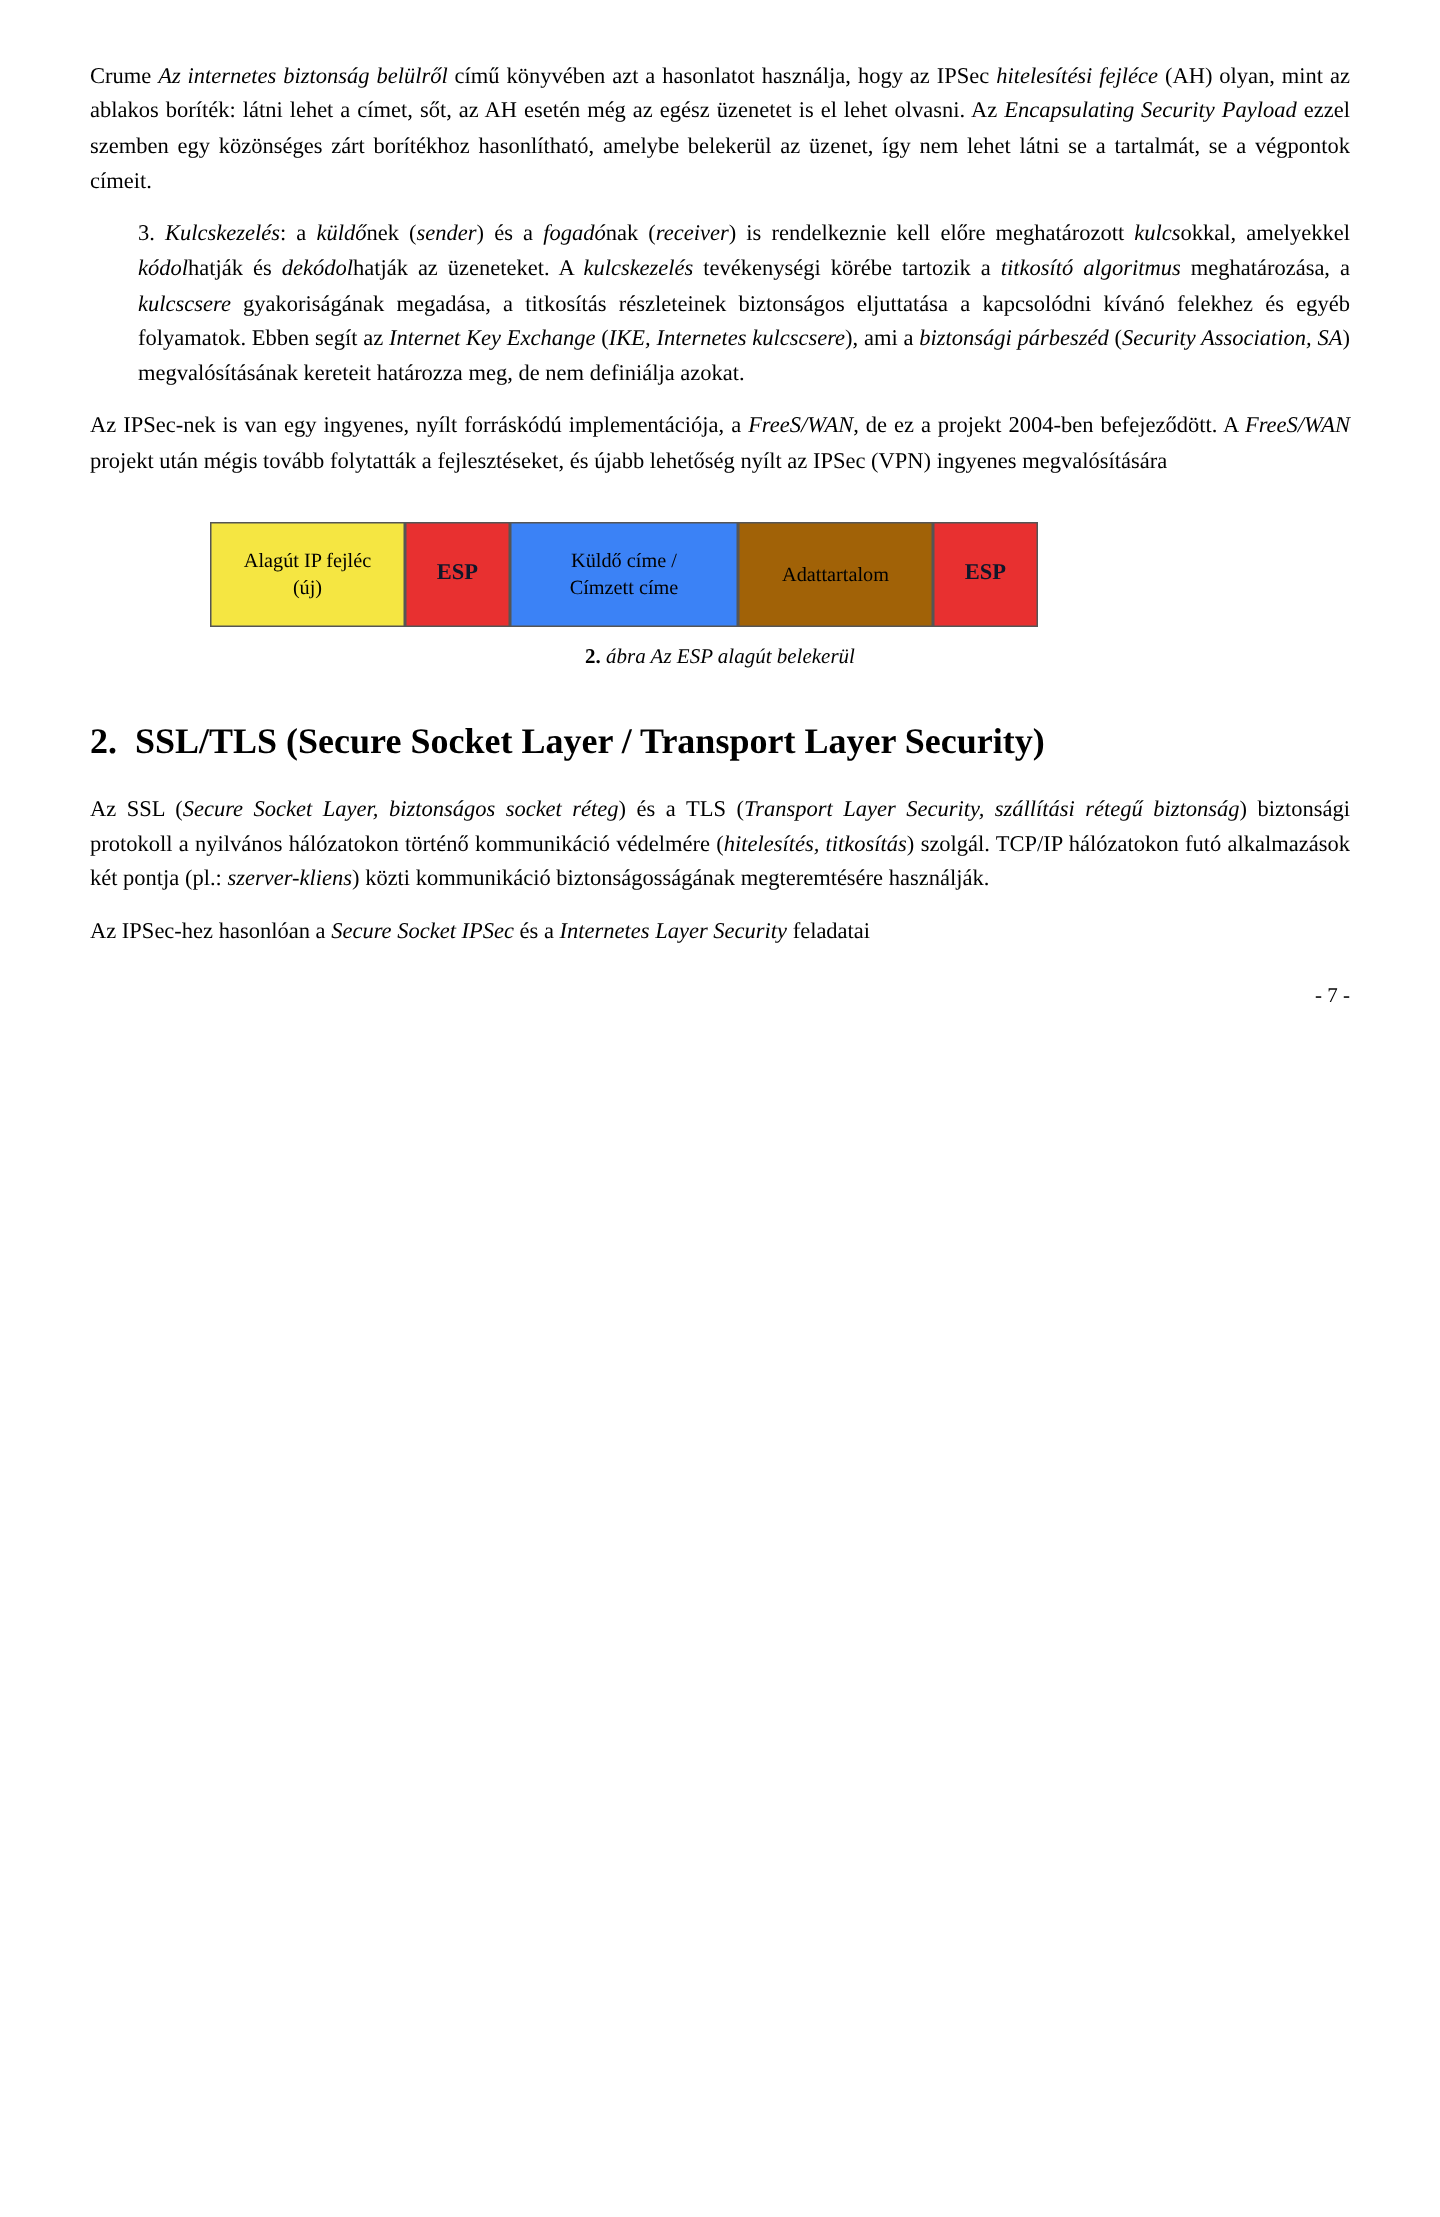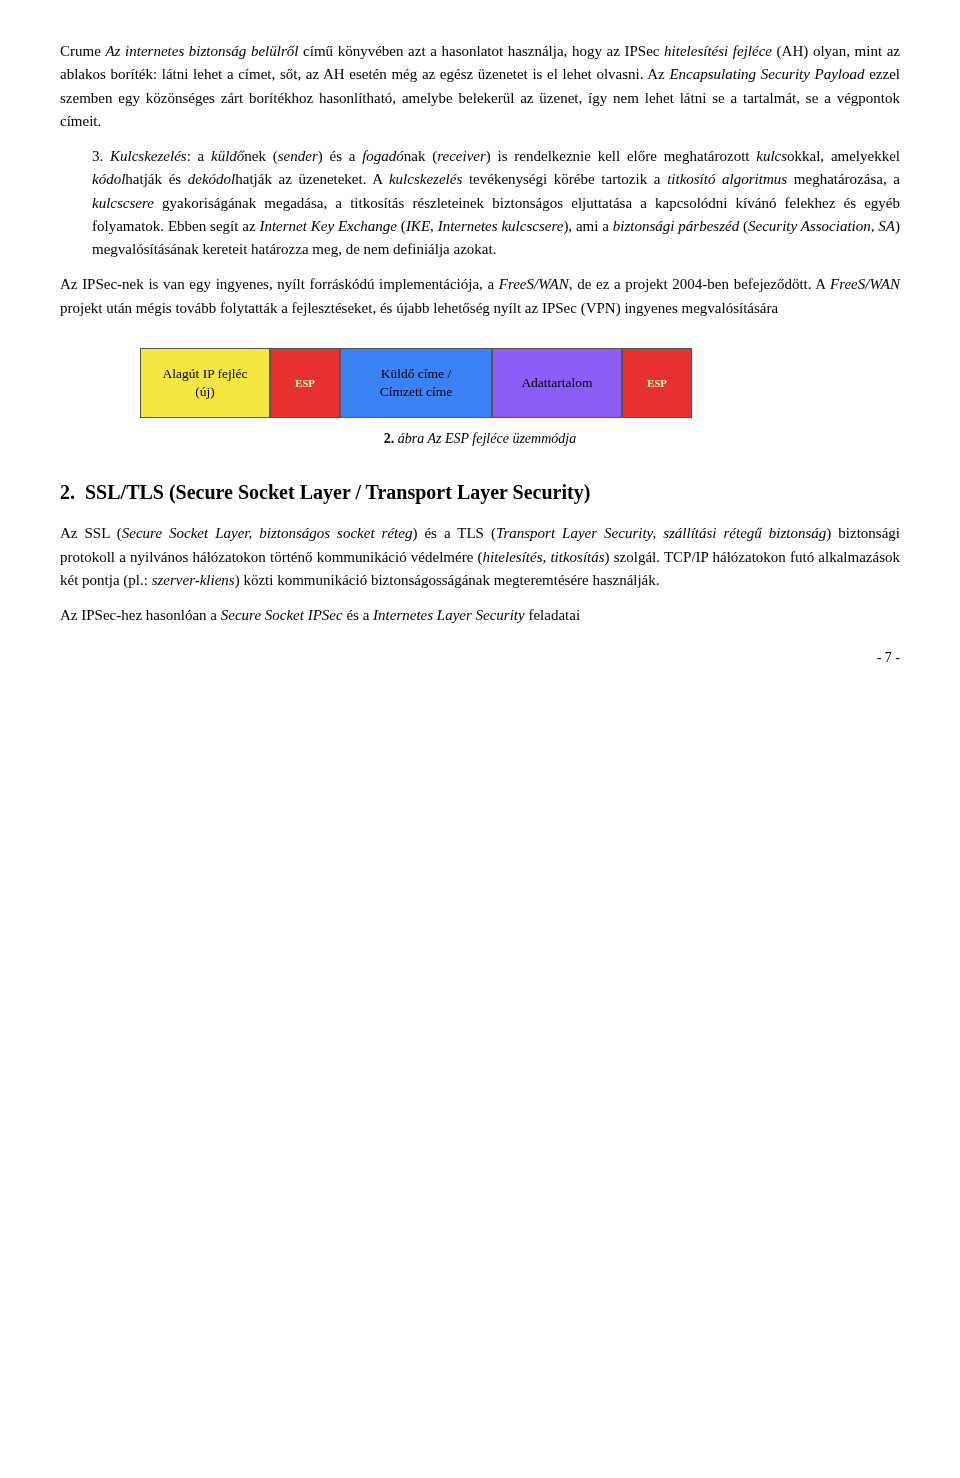--- a/index.html
+++ b/index.html
@@ -68,55 +68,55 @@
 
     .diagram-box.yellow {
       background-color: #f5e642;
       border-color: #555;
       width: 130px;
       flex-shrink: 0;
     }
 
     .diagram-box.red {
       background-color: #e83030;
-      color: #fef9c3;
+      color: #0f172a;
       border-color: #555;
       width: 70px;
       flex-shrink: 0;
       font-weight: bold;
-      font-size: 11px;
+      font-size: 15px;
     }
 
     .diagram-box.light-blue {
       background-color: #3b82f6;
       border-color: #555;
       width: 152px;
       flex-shrink: 0;
     }
 
     .diagram-box.white {
-      background-color: #8b5cf6;
+      background-color: #a16207;
       border-color: #555;
       width: 130px;
       flex-shrink: 0;
     }
 
     .diagram-caption {
       text-align: center;
       font-size: 14px;
       margin-bottom: 16px;
       margin-top: 6px;
     }
 
     .diagram-caption .caption-number {
       font-weight: bold;
     }
 
     .section-heading {
-      font-size: 20px;
+      font-size: 24px;
       font-weight: bold;
       margin-top: 28px;
       margin-bottom: 14px;
     }
 
     .page-number {
       text-align: right;
       margin-top: 20px;
       font-size: 14px;
     }
@@ -143,21 +143,21 @@
 
   <div class="diagram-container">
     <div class="diagram-box yellow">Alagút IP fejléc<br>(új)</div>
     <div class="diagram-box red">ESP</div>
     <div class="diagram-box light-blue">Küldő címe /<br>Címzett címe</div>
     <div class="diagram-box white">Adattartalom</div>
     <div class="diagram-box red">ESP</div>
   </div>
 
   <p class="diagram-caption">
-    <span class="caption-number">2.</span> <em>ábra Az ESP fejléce üzemmódja</em>
+    <span class="caption-number">2.</span> <em>ábra Az ESP alagút belekerül</em>
   </p>
 
 
   <h2 class="section-heading">2.&nbsp;&nbsp;SSL/TLS (Secure Socket Layer / Transport Layer Security)</h2>
 
   <p class="paragraph">
     Az SSL (<em>Secure Socket Layer, biztonságos socket réteg</em>) és a TLS (<em>Transport Layer Security, szállítási rétegű biztonság</em>) biztonsági protokoll a nyilvános hálózatokon történő kommunikáció védelmére (<em>hitelesítés, titkosítás</em>) szolgál. TCP/IP hálózatokon futó alkalmazások két pontja (pl.: <em>szerver-kliens</em>) közti kommunikáció biztonságosságának megteremtésére használják.
   </p>
 
   <p class="paragraph">

